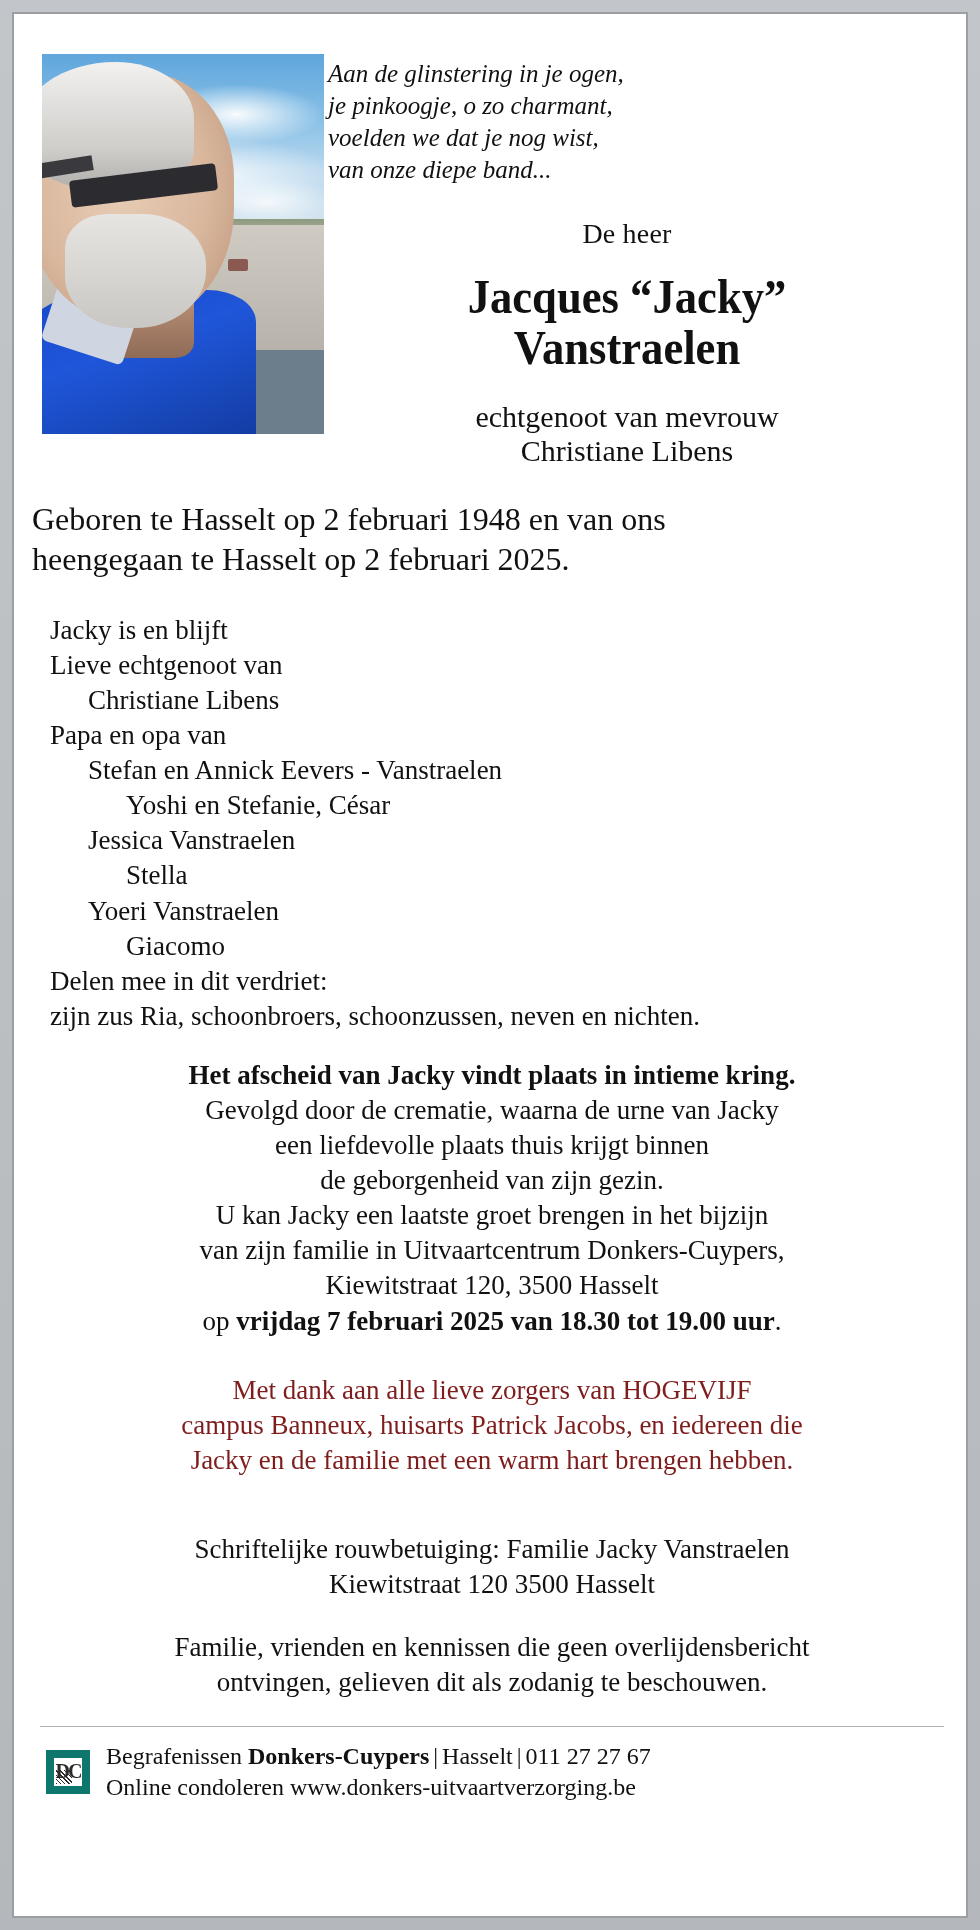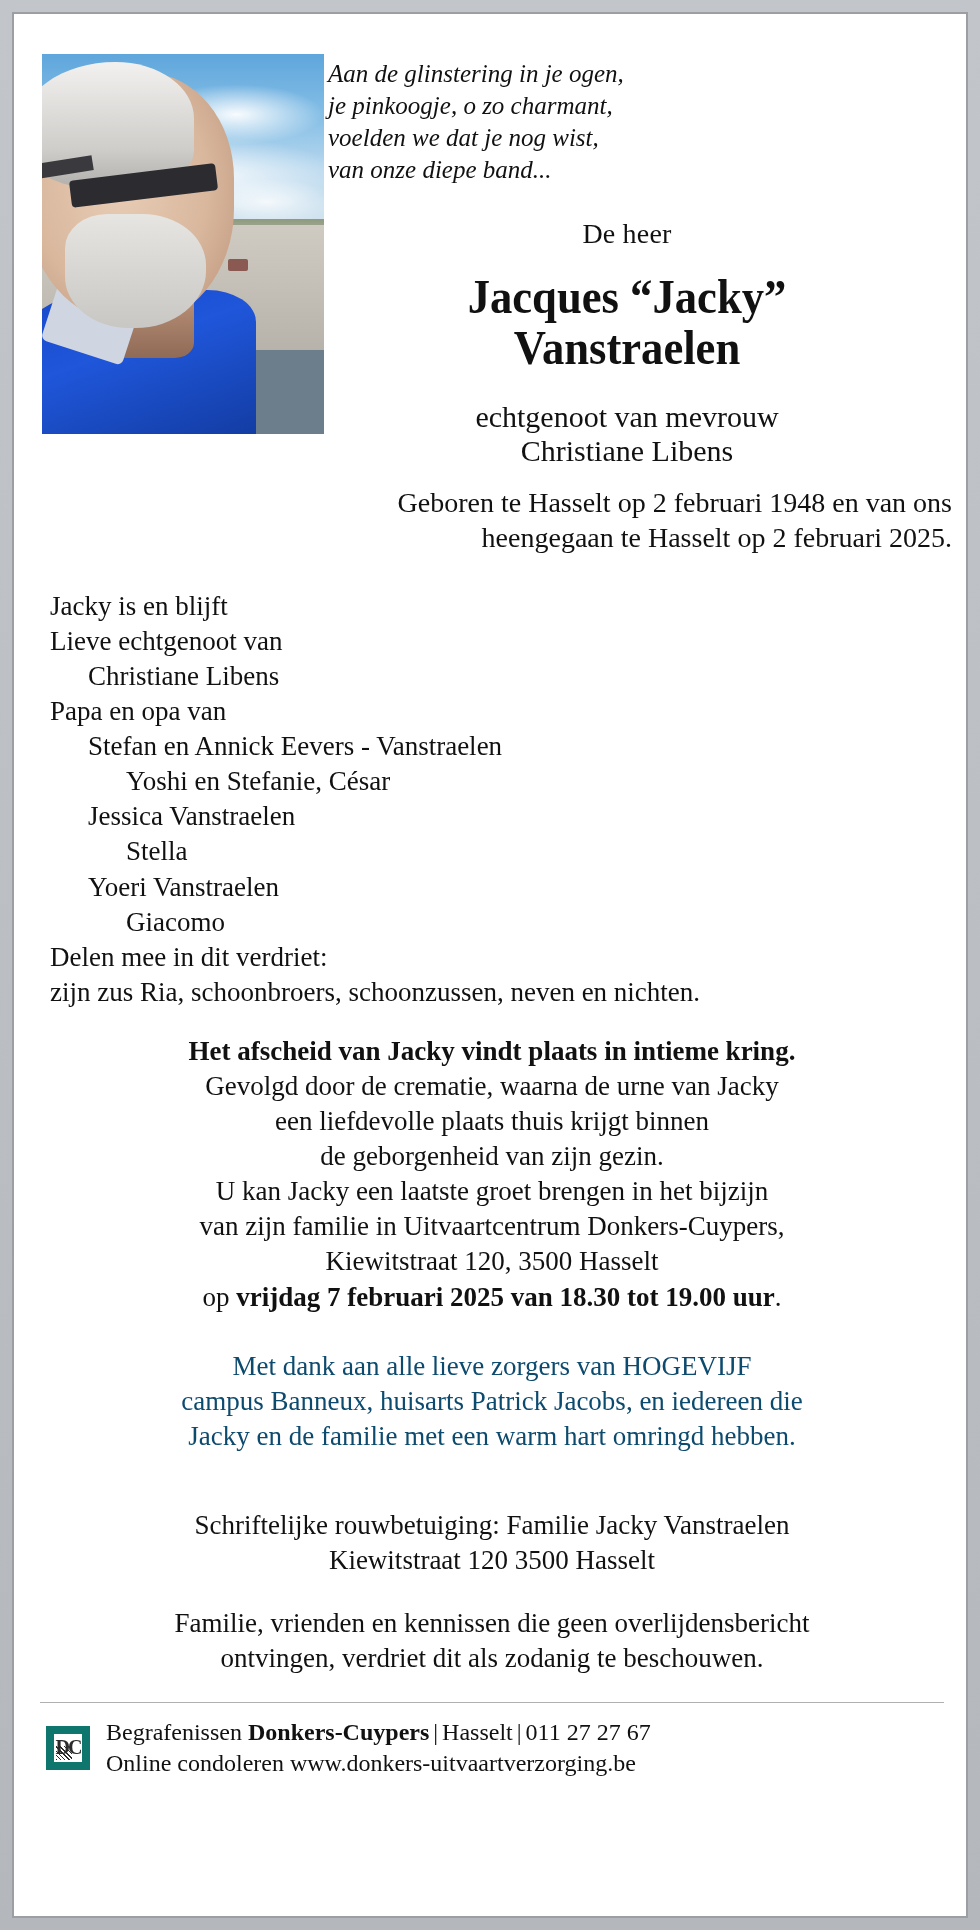--- a/index.html
+++ b/index.html
@@ -164,24 +164,24 @@
   .spouse {
     text-align: center;
     font-size: 30px;
     line-height: 1.15;
     margin-top: 26px;
     color: #111;
   }
 
   
   .born {
-    text-align: right;
-    font-size: 28px;
+    text-align: left;
+    font-size: 32px;
     line-height: 1.25;
-    margin-top: 16px;
+    margin-top: 30px;
     color: #111;
   }
 
   .family {
     font-size: 27px;
     line-height: 1.30;
     margin-top: 34px;
     padding-left: 18px;
     color: #111;
   }
@@ -196,21 +196,21 @@
     margin-top: 24px;
     color: #111;
   }
   .ceremony .b { font-weight: bold; }
 
   .thanks {
     text-align: center;
     font-size: 27px;
     line-height: 1.30;
     margin-top: 34px;
-    color: #0c4a6e;
+    color: #7f1d1d;
   }
   .written {
     text-align: center;
     font-size: 27px;
     line-height: 1.30;
     margin-top: 54px;
     color: #111;
   }
   .notice {
     text-align: center;
@@ -337,31 +337,31 @@
         <div>de geborgenheid van zijn gezin.</div>
         <div>U kan Jacky een laatste groet brengen in het bijzijn</div>
         <div>van zijn familie in Uitvaartcentrum Donkers-Cuypers,</div>
         <div>Kiewitstraat 120, 3500 Hasselt</div>
         <div><span>op </span><span class="b">vrijdag 7 februari 2025 van 18.30 tot 19.00 uur</span><span>.</span></div>
       </div>
 
       <div class="thanks">
         <div>Met dank aan alle lieve zorgers van HOGEVIJF</div>
         <div>campus Banneux, huisarts Patrick Jacobs, en iedereen die</div>
-        <div>Jacky en de familie met een warm hart omringd hebben.</div>
+        <div>Jacky en de familie met een warm hart brengen hebben.</div>
       </div>
 
       <div class="written">
         <div>Schriftelijke rouwbetuiging: Familie Jacky Vanstraelen</div>
         <div>Kiewitstraat 120 3500 Hasselt</div>
       </div>
 
       <div class="notice">
         <div>Familie, vrienden en kennissen die geen overlijdensbericht</div>
-        <div>ontvingen, verdriet dit als zodanig te beschouwen.</div>
+        <div>ontvingen, gelieven dit als zodanig te beschouwen.</div>
       </div>
 
       <div class="footer-rule"></div>
 
       <div class="footer">
         <div class="logo">
           <div class="mono">DC</div>
           <div class="hatch"></div>
         </div>
         <div class="footer-text">

